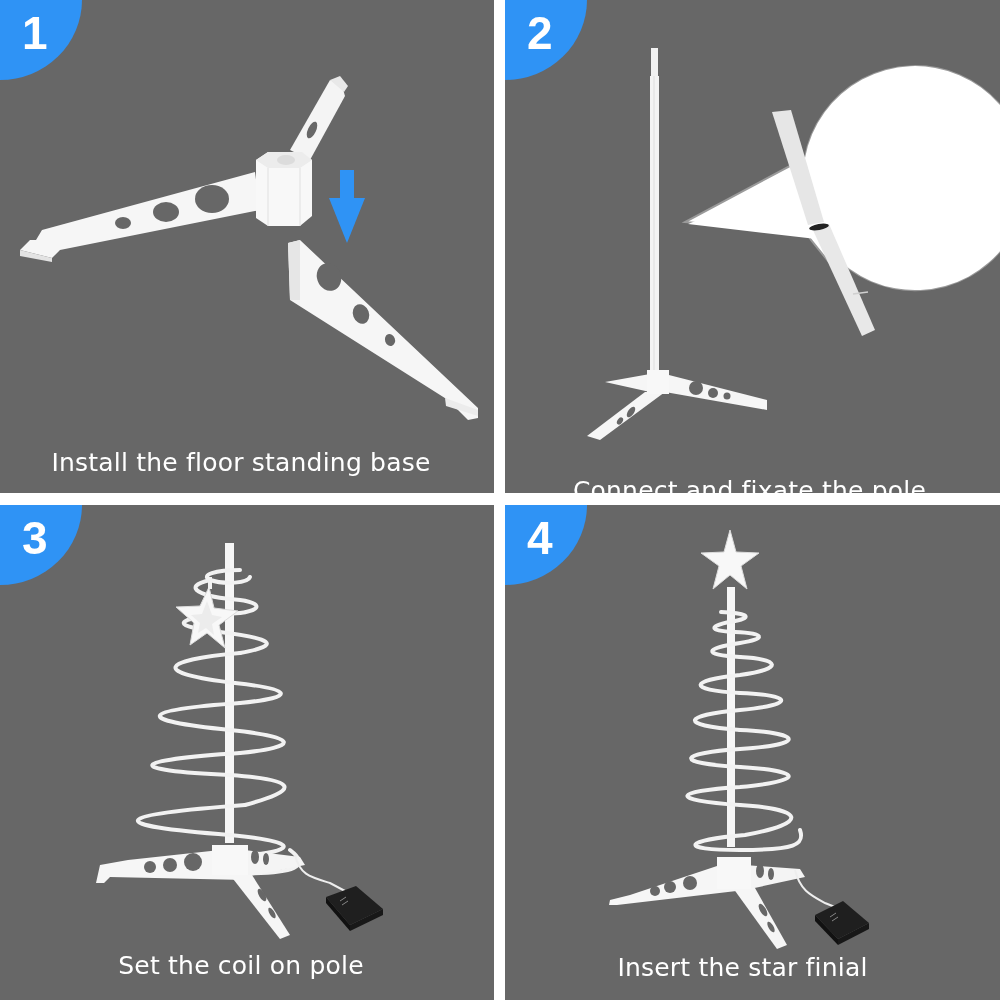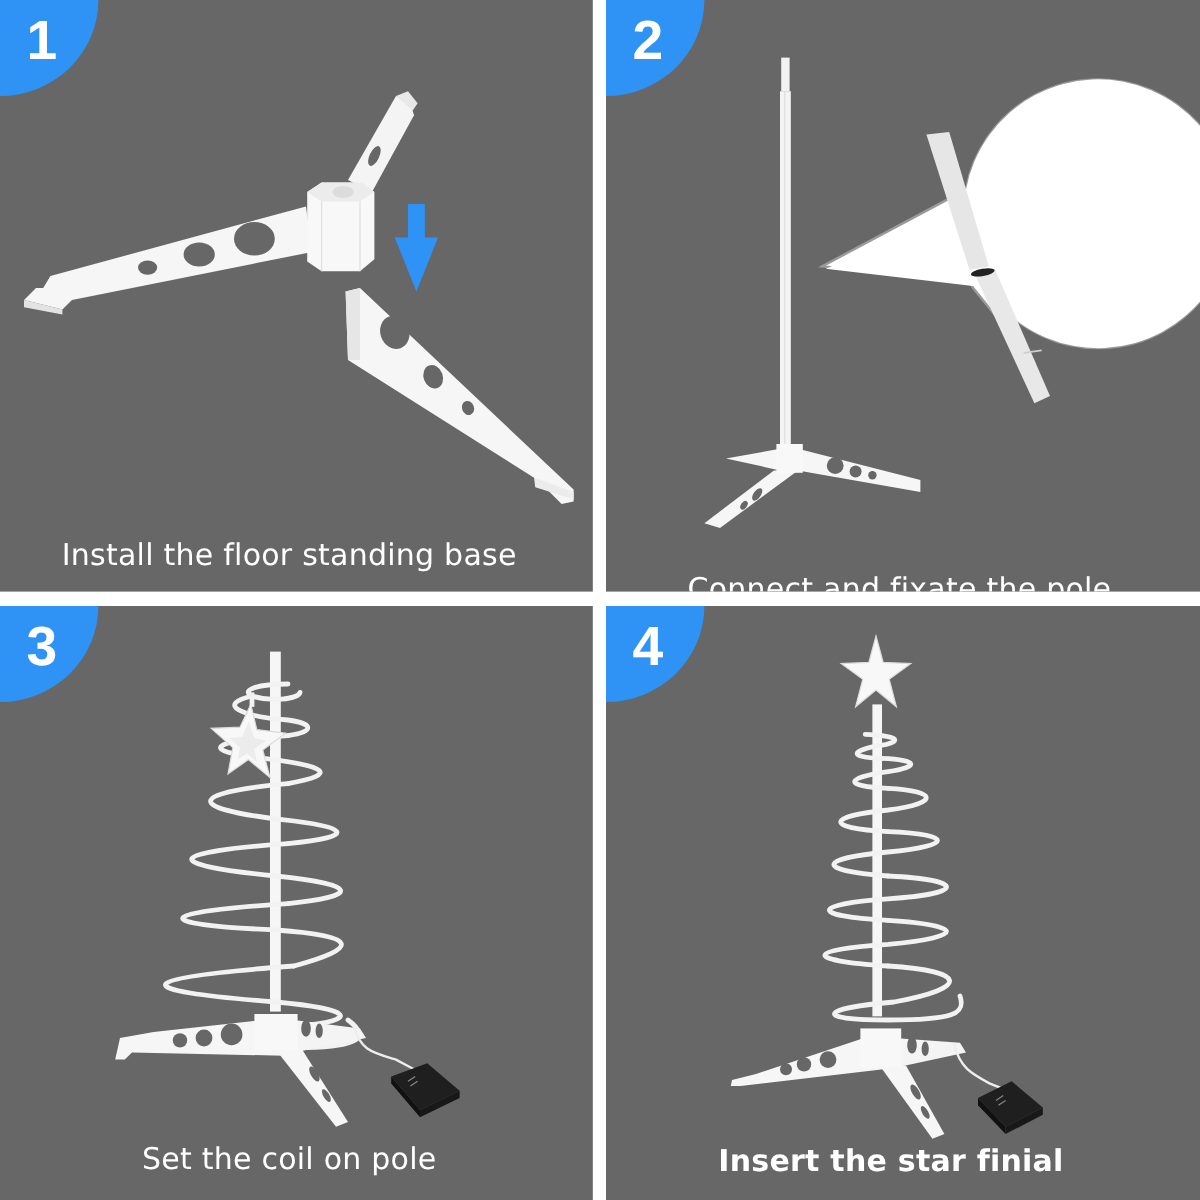--- a/index.html
+++ b/index.html
@@ -36,21 +36,21 @@
       text-align: center;
       color: #ffffff;
       font-family: "DejaVu Sans", sans-serif;
       font-size: 25px;
       line-height: 30px;
       letter-spacing: 0.2px;
     }
     #p1 .caption { top: 448px; left: -6px; }
     #p2 .caption { top: 436px; left: -3px; margin-top: 40px; }
     #p3 .caption { top: 446px; left: -6px; }
-    #p4 .caption { top: 448px; left: -10px; font-weight: bold; }
+    #p4 .caption { top: 448px; left: -10px; }
     svg.illus { position: absolute; left: 0; top: 0; }
   </style>
 </head>
 <body>
 
 <div class="panel" id="p1">
   <svg class="illus" width="494" height="493" viewBox="0 0 494 493">
 
     <polygon points="290,150 330,80 342,86 345,96 310,160" fill="#f4f4f4"></polygon>
     <polygon points="330,80 340,76 348,86 344,92" fill="#e8e8e8"></polygon>

